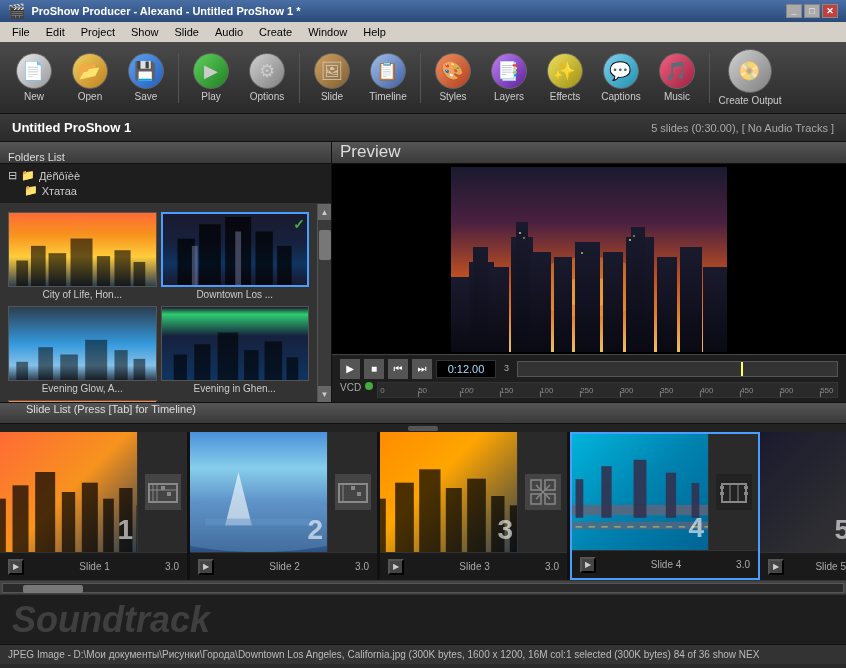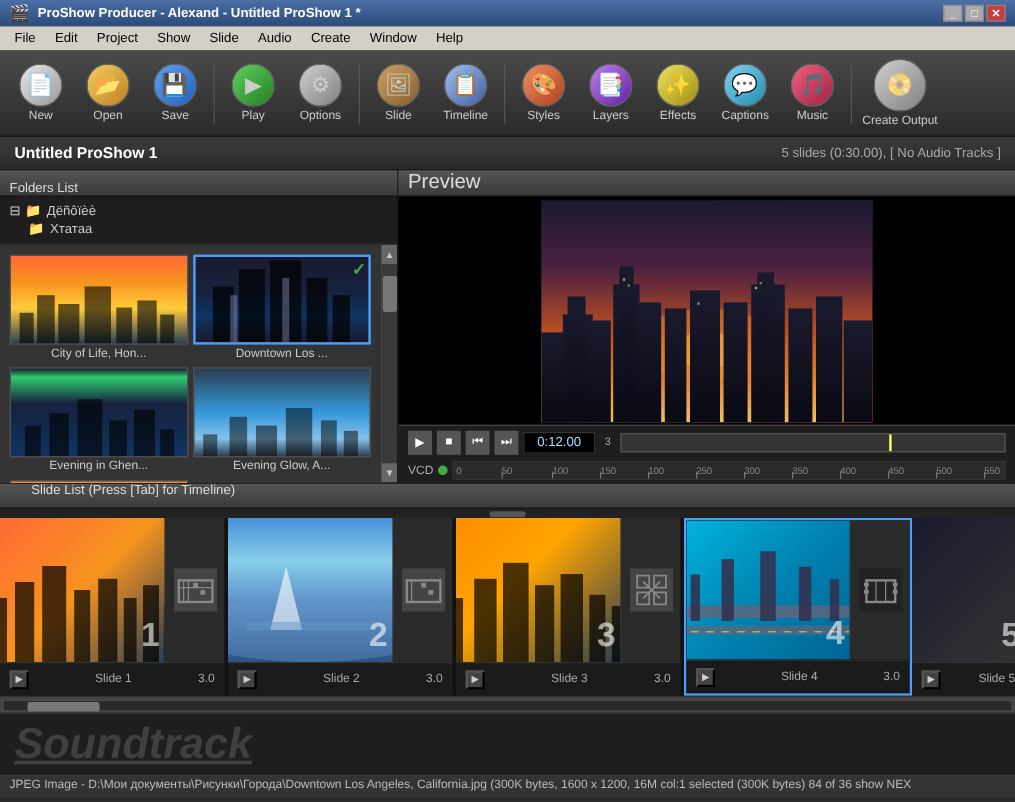--- a/index.html
+++ b/index.html
@@ -55,21 +55,21 @@
     #preview-header { background: linear-gradient(to bottom, #555, #3a3a3a); height: 22px; display: flex; align-items: flex-start; padding: 0 8px; font-size: 17px; color: #ddd; border-bottom: 1px solid #111; }
     #preview-viewport { flex: 1; background: #000; display: flex; align-items: center; justify-content: center; overflow: hidden; }
     .preview-image { width: 100%; height: 185px; background: linear-gradient(135deg, #1a1a2e 0%, #16213e 30%, #0f3460 50%, #533483 70%, #e94560 100%); position: relative; overflow: hidden; }
     
     
     #preview-controls { background: #1e1e1e; height: 28px; display: flex; align-items: center; padding: 0 8px; gap: 4px; border-top: 1px solid #444; }
     .ctrl-btn { width: 20px; height: 20px; background: #555; border: none; cursor: pointer; display: flex; align-items: center; justify-content: center; font-size: 10px; color: #fff; }
     .time-display { background: #000; color: #adf; font-size: 11px; padding: 2px 6px; border: 1px solid #333; min-width: 60px; text-align: center; }
     #timeline-bar { flex: 1; height: 16px; background: #333; position: relative; border: 1px solid #555; }
     .timeline-indicator { position: absolute; top: 0; left: 70%; width: 2px; height: 100%; background: #ff6; }
-    #vcd-bar { background: #1e1e1e; height: 20px; display: flex; align-items: center; padding: 0 8px; gap: 4px; font-size: 10px; color: #aaa; }
+    #vcd-bar { background: #1e1e1e; height: 20px; display: flex; padding: 0 8px; gap: 4px; font-size: 10px; color: #aaa; }
     .ruler { flex: 1; height: 16px; background: #2a2a2a; position: relative; border: 1px solid #333; display: flex; align-items: flex-end; overflow: hidden; }
     .ruler-tick { position: absolute; bottom: 0; width: 1px; background: #777; }
     .vcd-dot { width: 8px; height: 8px; background: #4a4; border-radius: 50%; }
     
     
     #slide-list-header { background: linear-gradient(to bottom, #555, #3a3a3a); height: 22px; display: flex; padding: 0 26px; font-size: 11px; color: #ddd; border-top: 1px solid #111; border-bottom: 1px solid #111; }
     #slide-divider { height: 8px; background: #222; display: flex; align-items: center; justify-content: center; }
     #slide-divider-handle { width: 30px; height: 5px; background: #555; border-radius: 2px; cursor: ns-resize; }
     
     
@@ -82,21 +82,21 @@
     .slide-layer-thumb { width: 50px; background: #2a2a2a; display: flex; flex-direction: column; align-items: center; justify-content: center; border-left: 1px solid #333; }
     .layer-icon { width: 36px; height: 36px; background: #444; display: flex; align-items: center; justify-content: center; font-size: 18px; color: #888; }
     .slide-footer { height: 28px; background: #1a1a1a; display: flex; align-items: center; justify-content: space-between; padding: 0 8px; border-top: 1px solid #333; }
     .slide-name { font-size: 10px; color: #aaa; }
     .slide-duration { font-size: 10px; color: #aaa; }
     .slide-play-btn { width: 16px; height: 16px; background: #444; display: flex; align-items: center; justify-content: center; font-size: 8px; color: #ccc; cursor: pointer; }
     .slide-item.active { border: 2px solid #4a9eff; }
     
     
     #soundtrack-bar { background: #1e1e1e; height: 50px; display: flex; align-items: center; padding: 0 12px; border-top: 1px solid #333; }
-    .soundtrack-label { font-size: 36px; font-weight: bold; color: rgba(255,255,255,0.15); margin-right: 16px; font-style: italic; text-decoration: underline; }
+    .soundtrack-label { font-size: 36px; font-weight: bold; color: rgba(255,255,255,0.15); margin-right: 16px; font-style: italic; }
     .soundtrack-hint { font-size: 11px; color: #666; }
     
     
     #status-bar { background: #333; height: 20px; display: flex; align-items: center; padding: 0 8px; font-size: 10px; color: #bbb; border-top: 1px solid #111; }
     
     
     #h-scrollbar { height: 14px; background: #444; display: flex; align-items: center; padding: 0 2px; border-top: 1px solid #333; }
     .h-scroll-track { flex: 1; height: 10px; background: #2a2a2a; border: 1px solid #555; position: relative; }
     .h-scroll-thumb { position: absolute; left: 20px; width: 60px; height: 8px; background: #777; border-radius: 2px; top: 1px; }
     
@@ -274,45 +274,45 @@
               <rect x="79" y="35" width="10" height="40" fill="rgba(0,0,0,0.7)"></rect>
               <rect x="20" y="35" width="4" height="40" fill="rgba(200,200,255,0.3)"></rect>
               <rect x="50" y="25" width="4" height="50" fill="rgba(200,200,255,0.3)"></rect>
             </svg>
             <span class="check-mark">✓</span>
           </div>
           <div class="thumb-label">Downtown Los ...</div>
         </div>
 
         <div class="file-thumb">
+          <div class="thumb-img thumb-city3">
+            <svg width="100%" height="100%" viewBox="0 0 100 75" preserveAspectRatio="xMidYMid slice" style="position:absolute;bottom:0;">
+              <rect x="5" y="50" width="8" height="25" fill="rgba(0,0,0,0.5)"></rect>
+              <rect x="20" y="40" width="10" height="35" fill="rgba(0,0,0,0.5)"></rect>
+              <rect x="35" y="45" width="12" height="30" fill="rgba(0,0,0,0.5)"></rect>
+              <rect x="52" y="35" width="15" height="40" fill="rgba(0,0,0,0.5)"></rect>
+              <rect x="72" y="42" width="9" height="33" fill="rgba(0,0,0,0.5)"></rect>
+              <rect x="85" y="48" width="8" height="27" fill="rgba(0,0,0,0.5)"></rect>
+            </svg>
+          </div>
+          <div class="thumb-label">Evening Glow, A...</div>
+        </div>
+
+        <div class="file-thumb">
           <div class="thumb-img thumb-city4">
             <svg width="100%" height="100%" viewBox="0 0 100 75" preserveAspectRatio="xMidYMid slice" style="position:absolute;bottom:0;">
               <rect x="8" y="45" width="9" height="30" fill="rgba(0,0,0,0.6)"></rect>
               <rect x="22" y="38" width="11" height="37" fill="rgba(0,0,0,0.6)"></rect>
               <rect x="38" y="30" width="14" height="45" fill="rgba(0,0,0,0.6)"></rect>
               <rect x="56" y="42" width="10" height="33" fill="rgba(0,0,0,0.6)"></rect>
               <rect x="70" y="36" width="12" height="39" fill="rgba(0,0,0,0.6)"></rect>
               <rect x="85" y="47" width="8" height="28" fill="rgba(0,0,0,0.6)"></rect>
             </svg>
           </div>
           <div class="thumb-label">Evening in Ghen...</div>
-        </div>
-
-        <div class="file-thumb">
-          <div class="thumb-img thumb-city3">
-            <svg width="100%" height="100%" viewBox="0 0 100 75" preserveAspectRatio="xMidYMid slice" style="position:absolute;bottom:0;">
-              <rect x="5" y="50" width="8" height="25" fill="rgba(0,0,0,0.5)"></rect>
-              <rect x="20" y="40" width="10" height="35" fill="rgba(0,0,0,0.5)"></rect>
-              <rect x="35" y="45" width="12" height="30" fill="rgba(0,0,0,0.5)"></rect>
-              <rect x="52" y="35" width="15" height="40" fill="rgba(0,0,0,0.5)"></rect>
-              <rect x="72" y="42" width="9" height="33" fill="rgba(0,0,0,0.5)"></rect>
-              <rect x="85" y="48" width="8" height="27" fill="rgba(0,0,0,0.5)"></rect>
-            </svg>
-          </div>
-          <div class="thumb-label">Evening Glow, A...</div>
         </div>
 
         <div class="file-thumb">
           <div class="thumb-img" style="background:linear-gradient(180deg,#ff8c42,#c04a00);"></div>
 
         </div>
       </div>
 
       <div id="folders-scroll">
         <div class="scroll-btn">▲</div>

